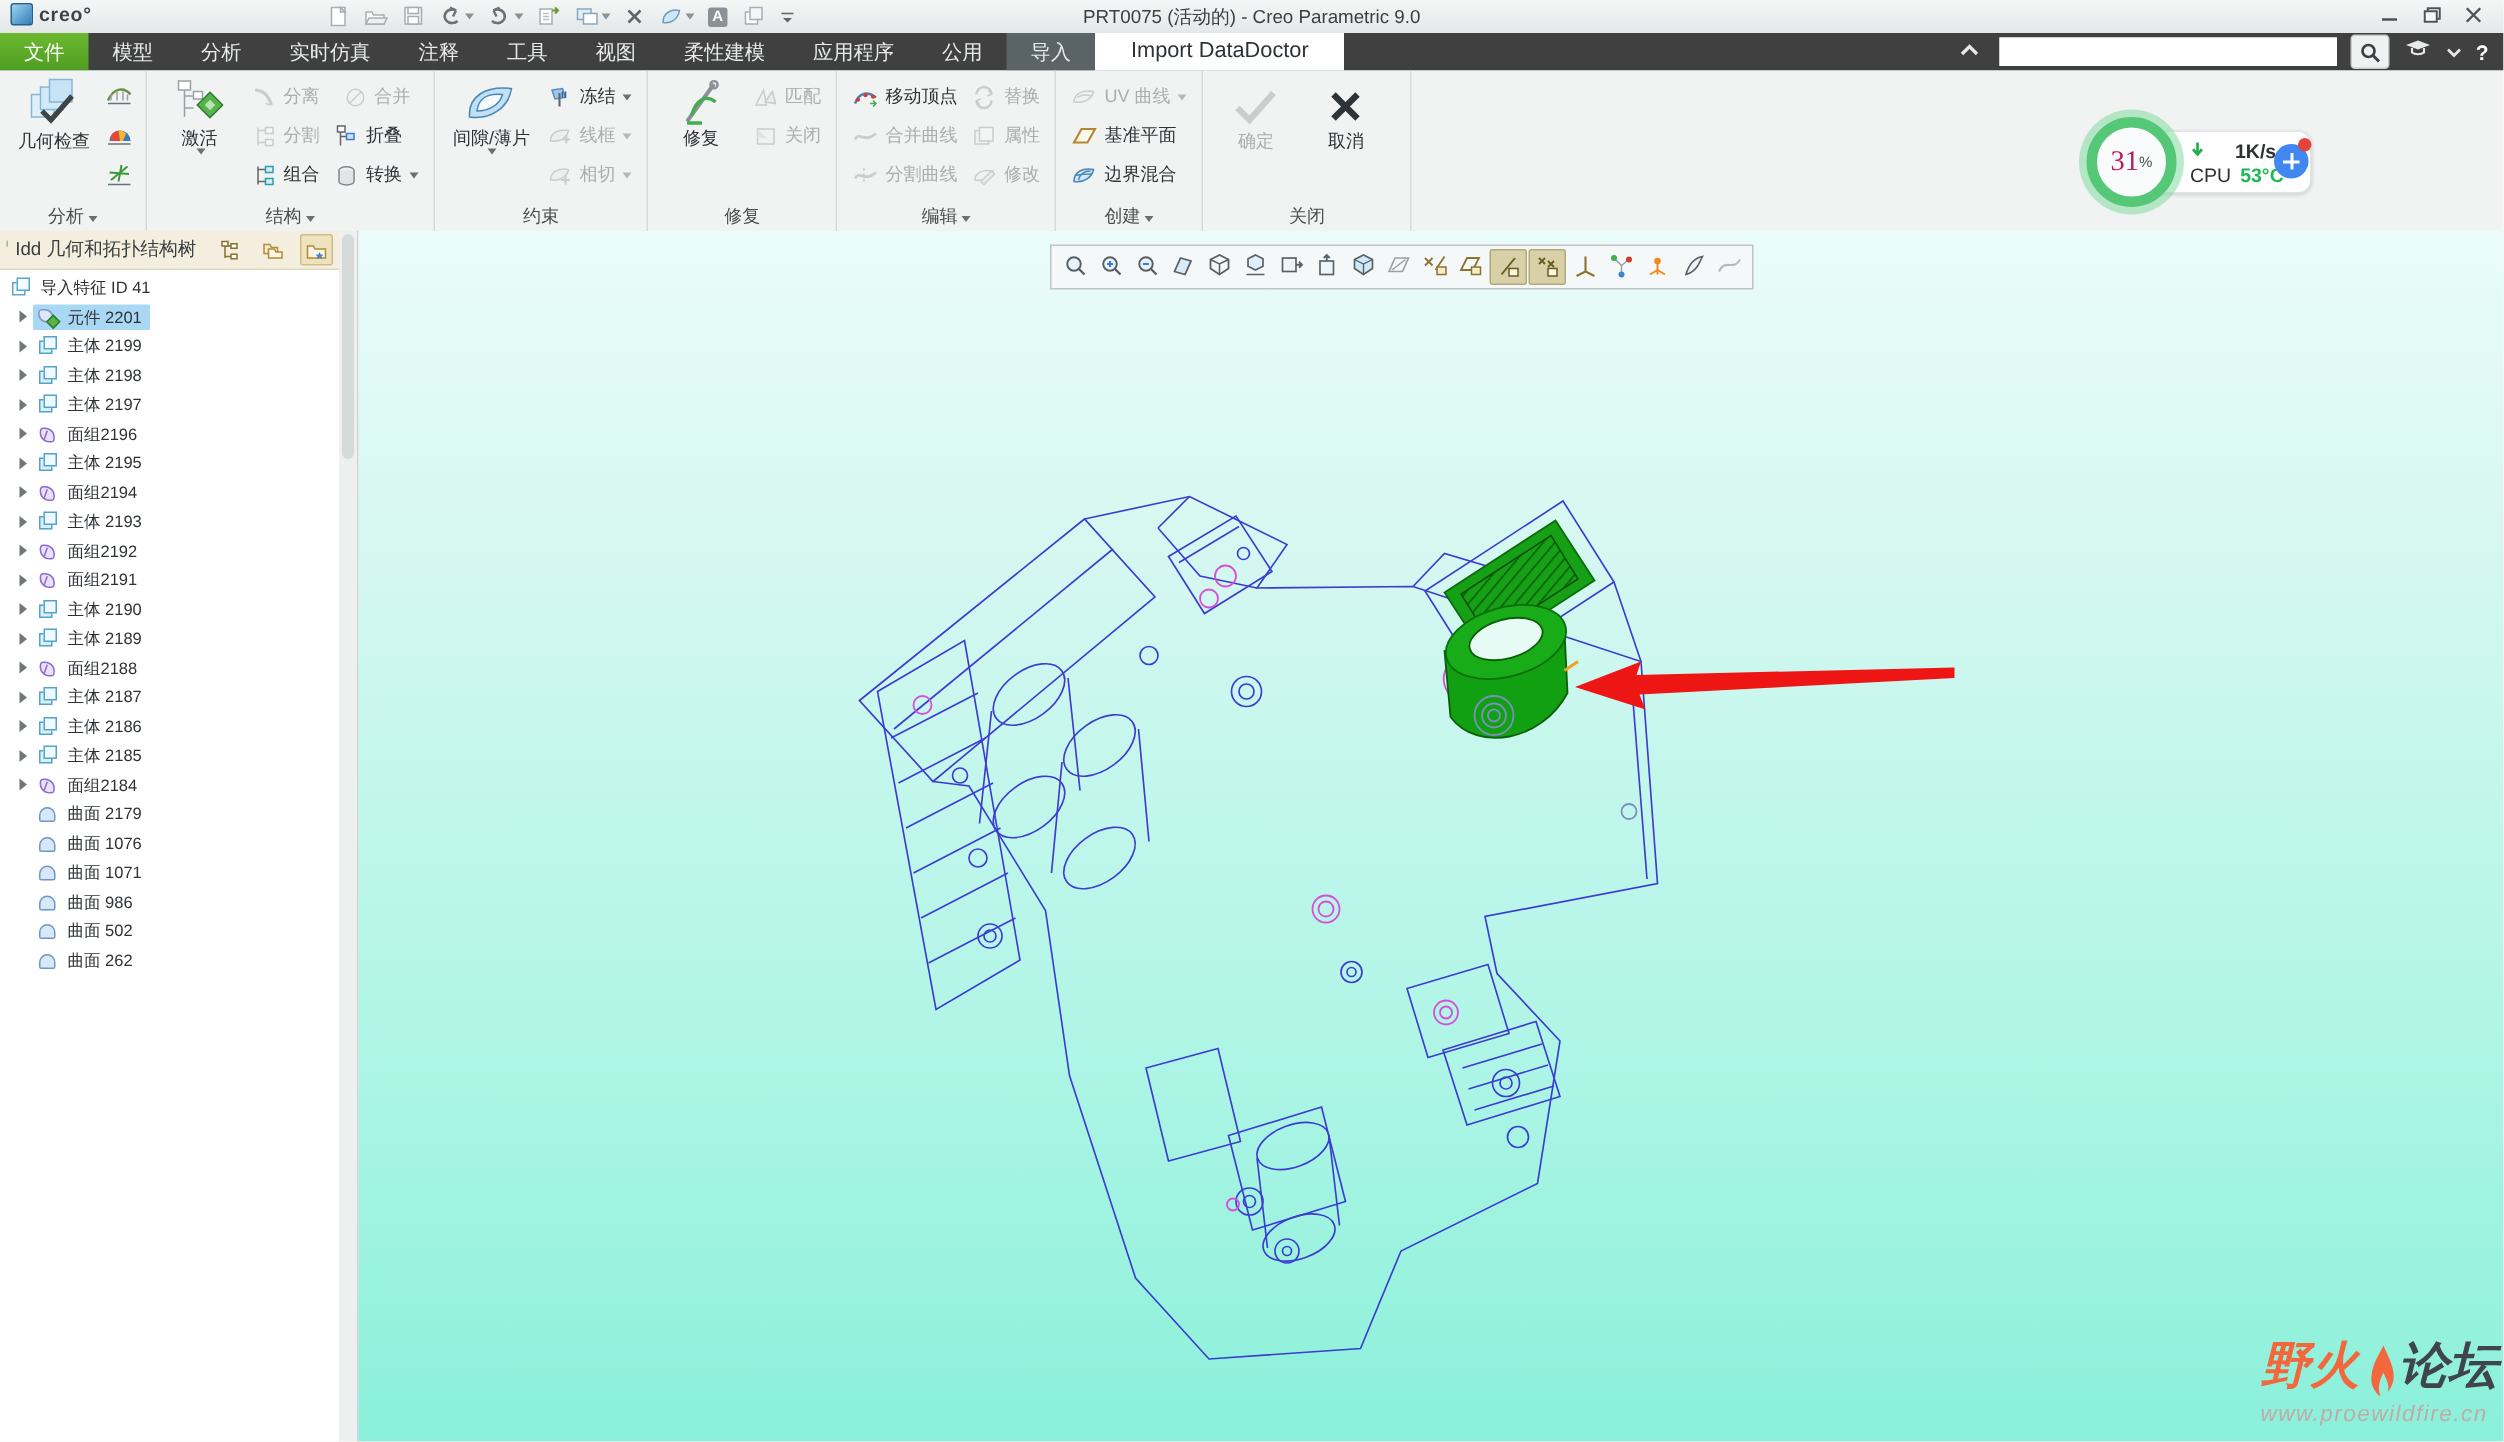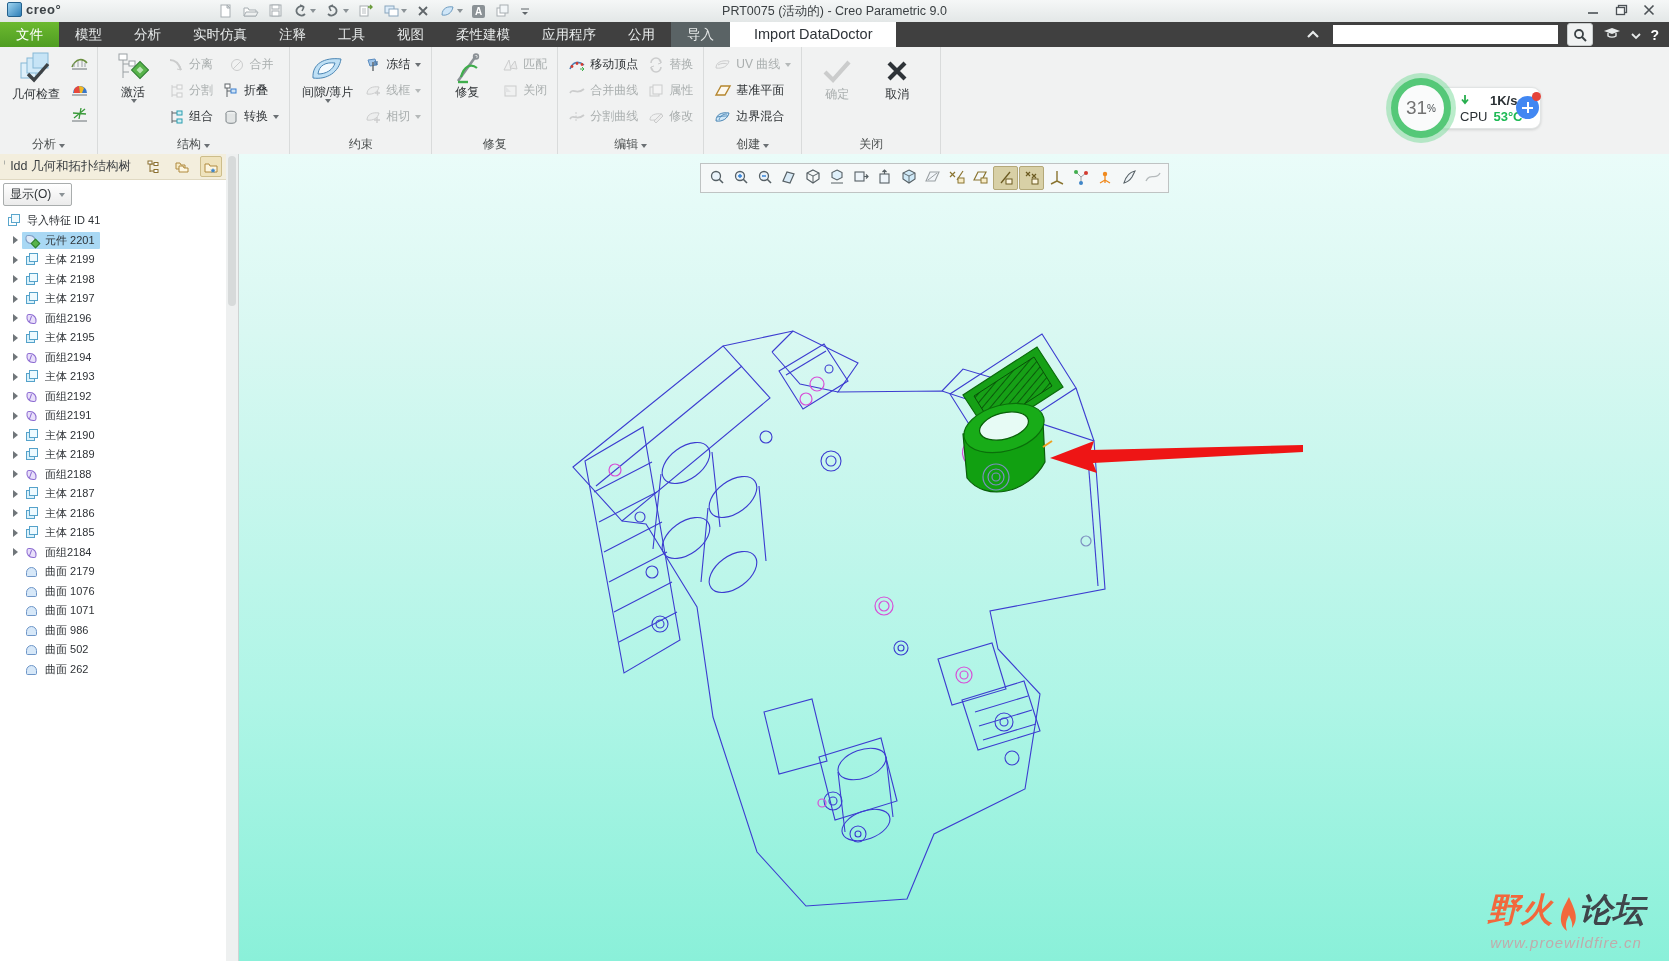--- a/index.html
+++ b/index.html
@@ -60,21 +60,21 @@
   
   .perf-panel{position:absolute;left:1437px;top:87px;width:104px;height:42px;background:#fff;
     border:1px solid #e1e4e4;border-radius:9px;box-shadow:0 1px 3px rgba(0,0,0,.14);
     padding:4px 8px 3px 22px;box-sizing:border-box;z-index:5;}
   .perf-row{display:flex;align-items:center;gap:6px;font-size:13px;color:#2b3135;height:16px;justify-content:flex-start;}
   .perf-rate{font-weight:bold;margin-left:14px;}
   .perf-temp{color:#1db954;font-weight:bold;}
   .perf-ring{position:absolute;left:1391px;top:78px;width:46px;height:46px;background:#fafbfb;
     border:7px solid #55c878;border-radius:50%;box-shadow:0 0 0 5px rgba(130,220,160,.55);
     display:flex;align-items:center;justify-content:center;z-index:6;}
-  .perf-load{font-size:19px;color:#737373;}
+  .perf-load{font-size:19px;color:#be185d;font-family:Liberation Serif, serif;}
   .perf-unit{font-size:10px;color:#4a4f52;}
   .perf-plus{position:absolute;left:1516px;top:96px;width:23px;height:23px;border-radius:50%;
     background:#4187f2;z-index:7;}
   .perf-plus::before,.perf-plus::after{content:"";position:absolute;background:#fff;}
   .perf-plus::before{left:6px;top:10.5px;width:11px;height:2px;}
   .perf-plus::after{left:10.5px;top:6px;width:2px;height:11px;}
   .perf-dot{position:absolute;left:1532px;top:92px;width:9px;height:9px;border-radius:50%;background:#e5443a;z-index:8;}
 
   
   .main{position:absolute;left:0;top:154px;width:100%;height:807px;}
@@ -119,21 +119,21 @@
   .canvas{position:absolute;left:239px;top:0;width:1430px;height:807px;
     background:linear-gradient(180deg,#eafcf9 0%,#d9f8f2 22%,#aef5e6 68%,#8af0d9 100%);}
   .gtoolbar{position:absolute;left:461px;top:9px;display:flex;gap:1px;padding:2px 4px;
     background:rgba(246,248,248,.95);border:1px solid #bfc3c3;}
   .gbtn{width:23px;height:22px;display:flex;align-items:center;justify-content:center;border-radius:2px;}
   .gbtn.pressed{background:#d8d0a6;border:1px solid #b3a878;}
   .gbtn.off{opacity:.4;}
   .model-svg{position:absolute;left:0;top:0;}
 
   
-  .watermark{position:absolute;right:24px;bottom:10px;text-align:center;font-style:italic;}
+  .watermark{position:absolute;right:4px;bottom:10px;text-align:left;font-style:italic;}
   .wm-line1{display:flex;align-items:flex-end;justify-content:flex-end;gap:2px;}
   .wm-orange{color:#f2683c;font-size:33px;font-weight:bold;}
   .wm-dark{color:#3f454b;font-size:33px;font-weight:bold;}
   .wm-url{color:#c0abab;font-size:15px;letter-spacing:1px;margin-top:1px;}
 </style>
 </head>
 <body>
 
 <div id="app">
 
@@ -580,26 +580,20 @@
                 <path d="M2,9 L2,3 L6,3 L7,5 L11,5 L11,9 Z" fill="#f7ecc8" stroke="#b08a3e"></path>
                 <path d="M5,12 L5,6 L9,6 L10,8 L14,8 L14,12 Z" fill="#fdf6e0" stroke="#b08a3e"></path>
               </svg>
             </span>
           <span class="th-btn pressed">
               <svg width="16" height="14">
                 <path d="M2,12 L2,4 L6,4 L7,6 L14,6 L14,12 Z" fill="#fdf6e0" stroke="#b08a3e"></path>
                 <path d="M10,8 l0.8,1.6 1.8,0.2 -1.3,1.2 0.3,1.8 -1.6,-0.9 -1.6,0.9 0.3,-1.8 -1.3,-1.2 1.8,-0.2 Z" fill="#3f86c8"></path>
               </svg>
             </span>
-        </span>
-      </div>
-      <div class="show-row">
-        <span class="show-btn">
-          <span>显示(O)</span>
-          <span class="caret-dn"></span>
         </span>
       </div>
       <div class="tree-list">
         <div class="trow root">
           <span class="ic ic-root"></span>
           <span class="tlabel" style="margin-left:5px;">导入特征 ID 41</span>
         </div>
         <div>
 
             <div class="trow">

